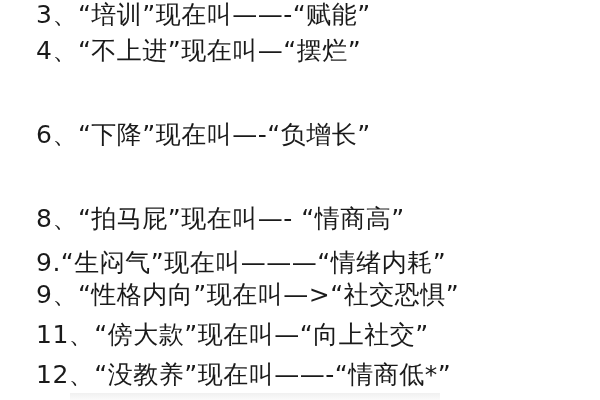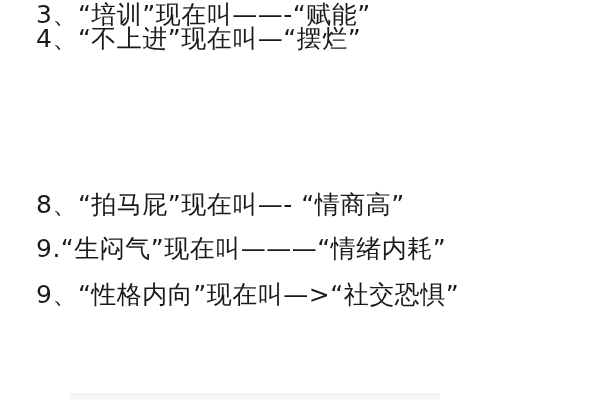--- a/index.html
+++ b/index.html
@@ -19,18 +19,21 @@
       position: absolute; left: 70px; top: 393px;
       width: 370px; height: 10px;
       background: linear-gradient(to bottom, rgba(0,0,0,0.06), rgba(0,0,0,0));
     }
   </style>
 </head>
 <body>
 
 <div class="page">
   <div class="line" style="top:0px"><span>3、</span><span>“培训”现在叫——-“赋能”</span></div>
-  <div class="line" style="top:24px"><span>4、</span><span>“不上进”现在叫—“摆烂”</span></div>
-  <div class="line" style="top:190px"><span>8、</span><span>“拍马屁”现在叫—- “情商高”</span></div>
-  <div class="line" style="top:234px"><span>9.</span><span>“生闷气”现在叫———“情绪内耗”</span></div>
+  <div class="line" style="top:36px"><span>4、</span><span>“不上进”现在叫—“摆烂”</span></div>
+  <div class="line" style="top:120px"><span>6、</span><span>“下降”现在叫—-“负增长”</span></div>
+  <div class="line" style="top:204px"><span>8、</span><span>“拍马屁”现在叫—- “情商高”</span></div>
+  <div class="line" style="top:248px"><span>9.</span><span>“生闷气”现在叫———“情绪内耗”</span></div>
   <div class="line" style="top:280px"><span>9、</span><span>“性格内向”现在叫—&gt;“社交恐惧”</span></div>
+  <div class="line" style="top:320px"><span>11、</span><span>“傍大款”现在叫—“向上社交”</span></div>
+  <div class="line" style="top:360px"><span>12、</span><span>“没教养”现在叫——-“情商低*”</span></div>
   <div class="faint"></div>
 </div>
 
 </body></html>

